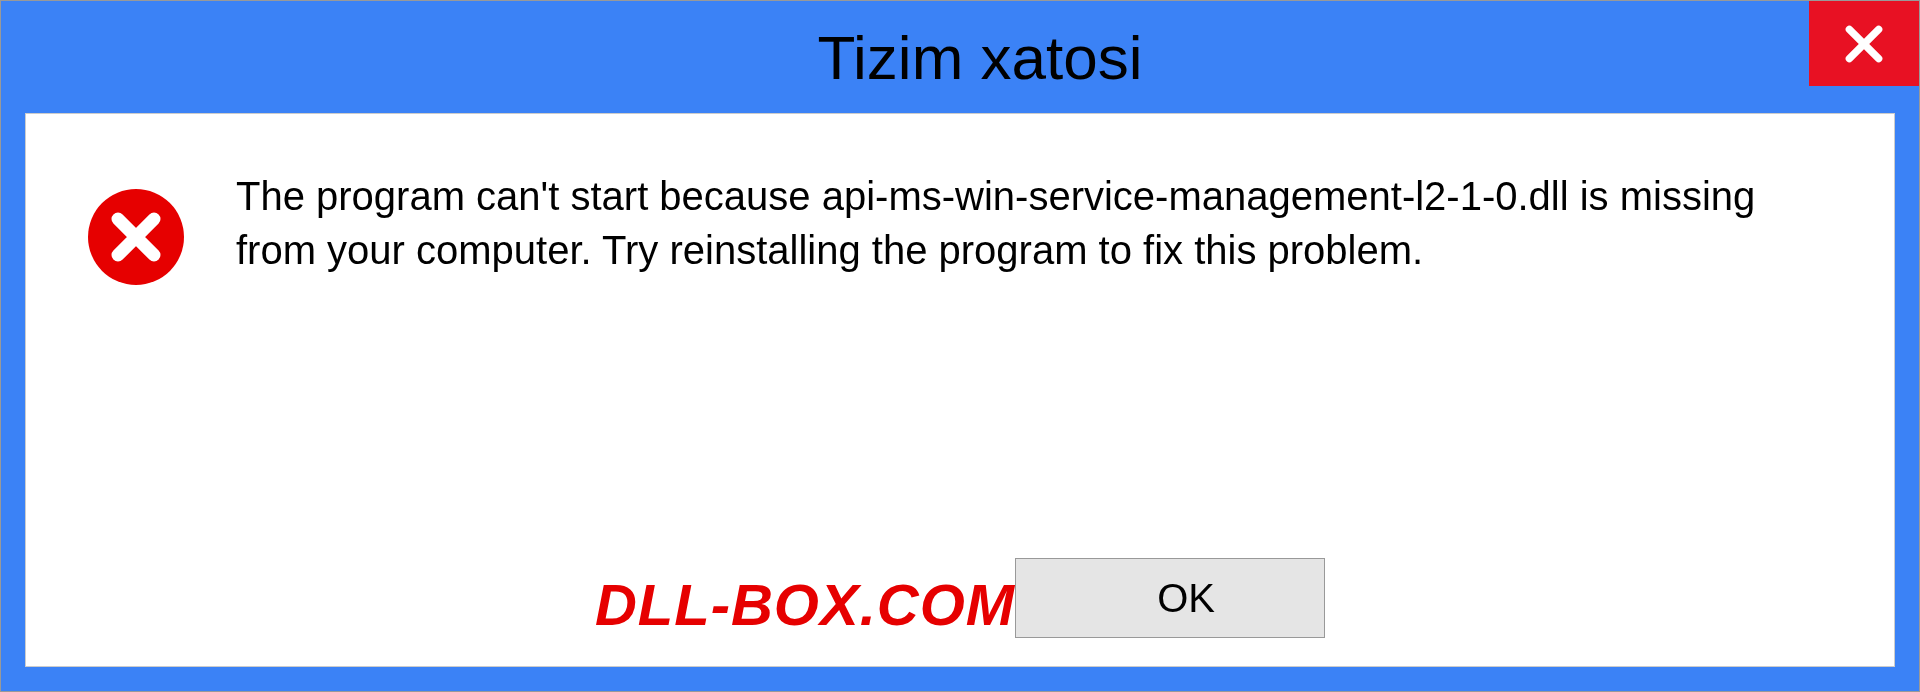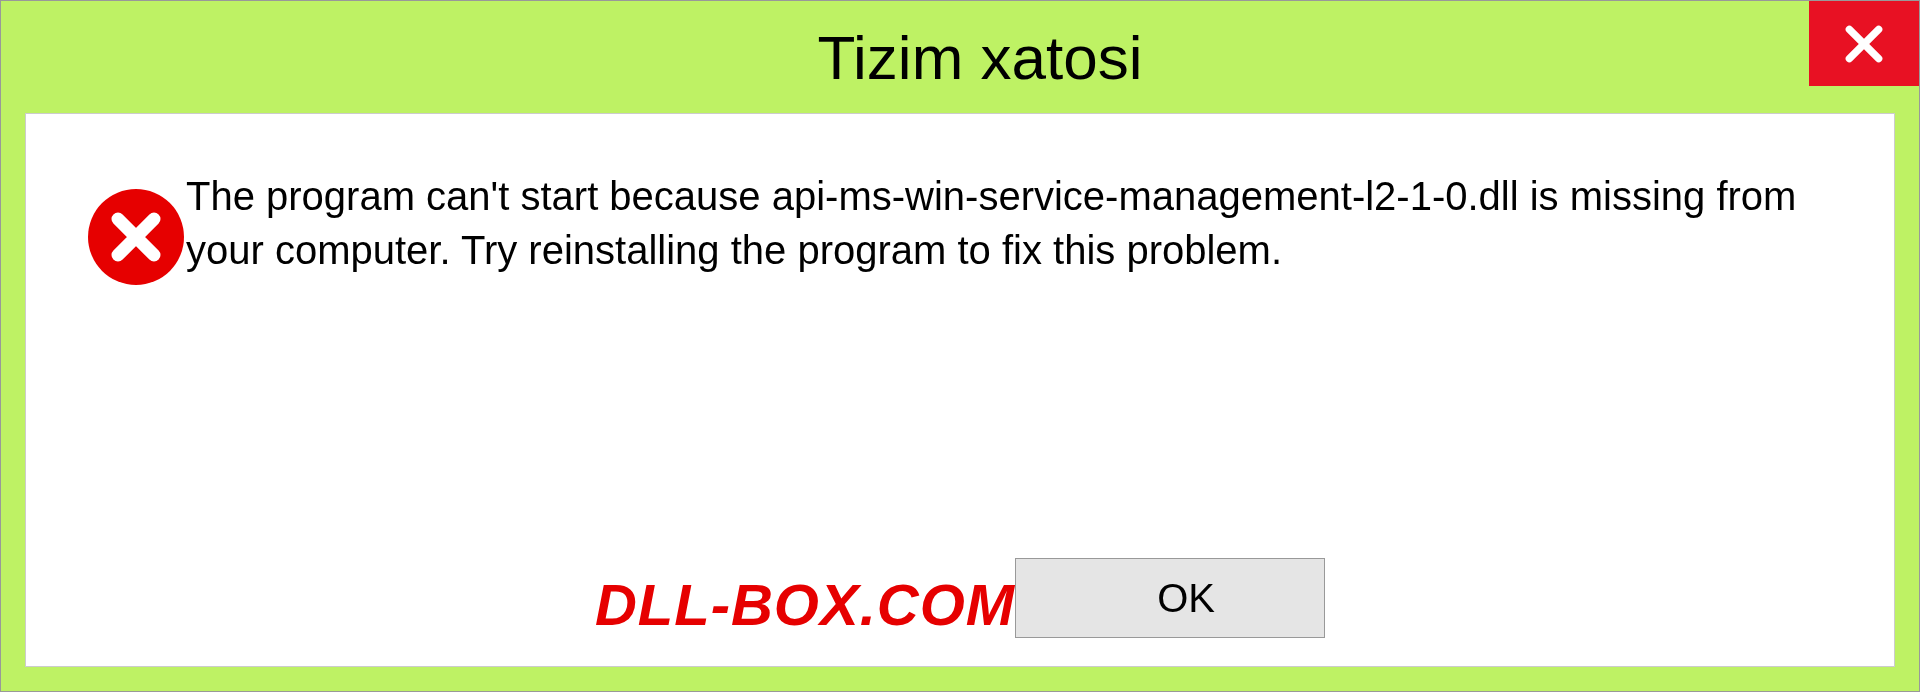--- a/index.html
+++ b/index.html
@@ -10,21 +10,21 @@
     body {
       font-family: "Segoe UI", Tahoma, Arial, sans-serif;
       background: #f0f0f0;
       width: 1920px;
       height: 692px;
       overflow: hidden;
     }
     .window {
       width: 100%;
       height: 100%;
-      background: #bef264;
+      background: #3b82f6;
       border: 1px solid #999;
       display: flex;
       flex-direction: column;
     }
     .titlebar {
       height: 112px;
       display: flex;
       align-items: center;
       justify-content: space-between;
       padding-left: 40px;
@@ -58,20 +58,21 @@
       margin: 0 24px 24px 24px;
       background: #fff;
       border: 1px solid #ccc;
       display: flex;
       flex-direction: column;
       padding: 55px 60px 28px 60px;
     }
     .message-row {
       display: flex;
       align-items: flex-start;
+      gap: 50px;
     }
     .error-icon {
       flex-shrink: 0;
       width: 100px;
       height: 100px;
       margin-top: 18px;
     }
     .message-text {
       font-size: 40px;
       line-height: 1.35;

